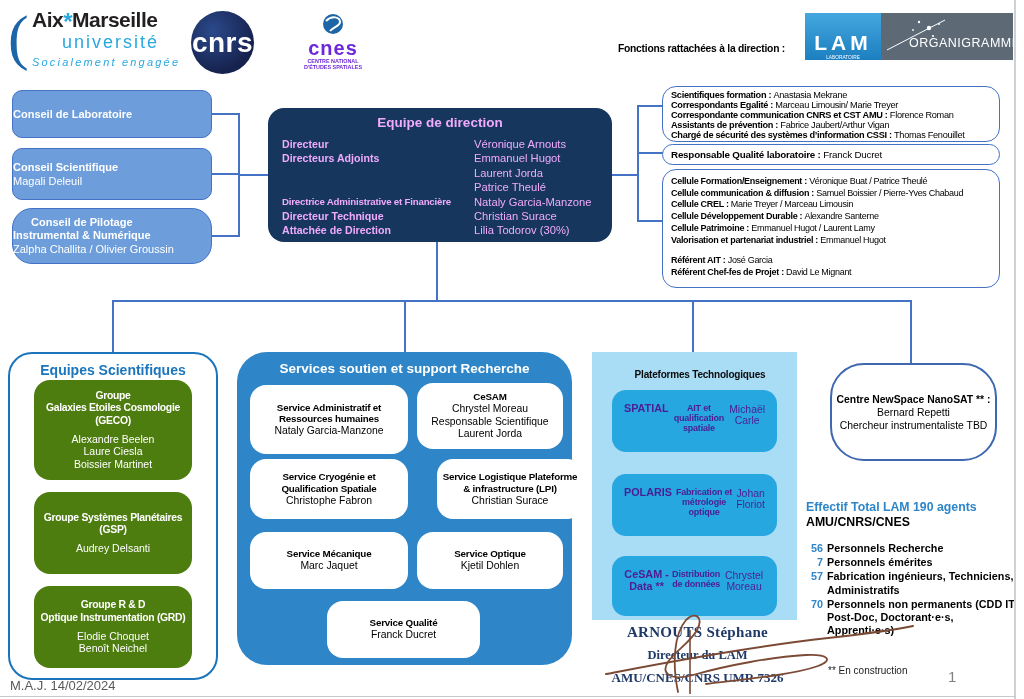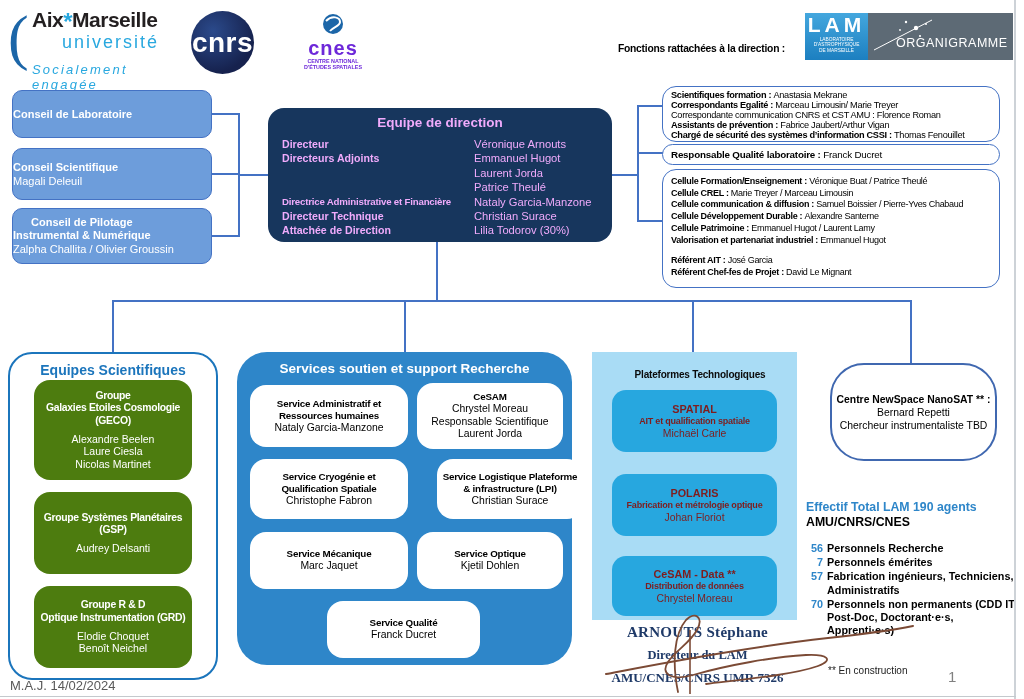--- a/index.html
+++ b/index.html
@@ -9,31 +9,31 @@
   
   .hline{position:absolute;height:1.6px;background:#4472C4;}
   .vline{position:absolute;width:1.6px;background:#4472C4;}
   
   .amu{left:8px;top:8px;width:178px;height:72px;}
   .amu-paren{position:absolute;left:0;top:-4px;font-family:"Liberation Serif",serif;font-size:62px;line-height:66px;color:#1C66A8;}
   .amu-text{margin-left:24px;}
   .amu-line1{font-size:21px;font-weight:bold;color:#231F20;letter-spacing:-0.5px;}
   .amu-star{color:#29A8DF;font-size:24px;vertical-align:-3px;font-weight:bold;}
   .amu-line2{font-size:18px;color:#29A8DF;letter-spacing:2px;margin-top:-4px;margin-left:30px;}
-  .amu-line3{font-size:13px;font-style:italic;color:#29A8DF;letter-spacing:2.2px;margin-top:9px;}
+  .amu-line3{font-size:11px;font-style:italic;color:#29A8DF;letter-spacing:2.2px;margin-top:3px;}
   .cnrs-logo{left:191px;top:11px;width:63px;height:63px;border-radius:50%;
     background:radial-gradient(circle at 35% 32%,#2B4A8B 0%,#16224E 70%);
     color:#fff;display:flex;align-items:center;justify-content:center;
     font-size:28px;font-weight:bold;letter-spacing:0.5px;}
   .cnes-logo{left:294px;top:13px;width:78px;text-align:center;color:#6d28d9;}
   .cnes-name{font-size:20px;font-weight:bold;letter-spacing:1px;line-height:18px;}
   .cnes-caption{font-size:5.4px;font-weight:bold;white-space:pre-line;line-height:6px;margin-top:1px;}
   .fonctions-label{left:618px;top:43px;font-weight:bold;font-size:10.3px;letter-spacing:-0.25px;color:#000;}
   .lam-banner{left:805px;top:13px;width:208px;height:47px;display:flex;}
-  .lam-blue{width:63px;background:linear-gradient(180deg,#44A7DE 0%,#1C7FC0 100%);color:#fff;text-align:center;box-sizing:border-box;padding-top:0;}
+  .lam-blue{width:76px;background:linear-gradient(180deg,#44A7DE 0%,#1C7FC0 100%);color:#fff;text-align:center;box-sizing:border-box;padding-top:18px;}
   .lam-acronym{font-size:21px;letter-spacing:4px;font-weight:bold;line-height:24px;}
   .lam-caption{font-size:4.8px;line-height:5.4px;white-space:pre-line;}
   .lam-slate{flex:1;background:#5D6A75;color:#fff;position:relative;}
   .lam-organigramme{position:absolute;left:28px;top:23px;font-size:12.5px;letter-spacing:0.5px;}
   
   .conseil{position:absolute;left:12px;width:200px;background:#6D9DDB;border:1.6px solid #4472C4;border-radius:10px;
     color:#fff;display:flex;flex-direction:column;justify-content:center;align-items:flex-start;text-align:center;
     font-size:11px;line-height:13px;box-sizing:border-box;}
   .conseil .t{font-weight:bold;white-space:pre-line;}
   .conseil .n{white-space:pre-line;margin-top:1px;}
@@ -43,21 +43,21 @@
   .direction .rows{margin-top:7px;padding:0 14px;font-size:11.2px;line-height:14.4px;}
   .direction .row{display:flex;}
   .direction .role{width:192px;flex:none;font-weight:bold;font-size:10.6px;white-space:nowrap;}
   .direction .row:nth-child(5) .role{font-size:9.7px;letter-spacing:-0.2px;}
   
   .fn-box{position:absolute;left:662px;width:338px;background:#fff;border:1.6px solid #4472C4;border-radius:14px;
     color:#000;box-sizing:border-box;padding:4px 8px;}
   .fn-box .ln{white-space:nowrap;}
   .lbl{font-weight:bold;}
   .lbl::after{content:" : ";}
-  .plain .lbl{font-weight:normal;}
+  .plain .lbl{font-weight:bold;}
   .fn1{top:86px;height:56px;font-size:9.2px;line-height:9.9px;letter-spacing:-0.3px;}
   .fn2{top:144px;height:21px;border-radius:11px;display:flex;align-items:center;font-size:9.8px;letter-spacing:-0.2px;}
   .fn3{top:169px;height:119px;font-size:9px;line-height:11.7px;letter-spacing:-0.3px;padding-top:6px;}
   .fn3 .gap{height:9px;}
   
   .equipes{left:8px;top:352px;width:210px;height:328px;background:#fff;border:2.5px solid #1B75BC;border-radius:24px;box-sizing:border-box;}
   .equipes .head{color:#1B75BC;font-weight:bold;font-size:14px;text-align:center;margin-top:8px;}
   .group{position:absolute;left:34px;width:158px;background:#4d7c0f;border-radius:16px;color:#fff;text-align:center;
     display:flex;flex-direction:column;justify-content:center;font-size:10.5px;line-height:12.6px;padding:4px;box-sizing:border-box;}
   .group .t{font-weight:bold;white-space:pre-line;font-size:10.4px;letter-spacing:-0.3px;}
@@ -65,22 +65,22 @@
   
   .services{left:237px;top:352px;width:335px;height:313px;background:#2E86C9;border-radius:30px;}
   .services .head{color:#fff;font-weight:bold;font-size:13.5px;text-align:center;margin-top:9px;}
   .svc{position:absolute;background:#fff;border-radius:16px;display:flex;flex-direction:column;justify-content:center;
     text-align:center;color:#000;font-size:10.4px;line-height:12.4px;padding:3px 4px;box-sizing:border-box;overflow:hidden;}
   .svc .t{font-weight:bold;white-space:pre-line;font-size:9.8px;letter-spacing:-0.2px;line-height:11.8px;}
   .svc .n{white-space:pre-line;}
   
   .plateformes{left:592px;top:352px;width:205px;height:268px;background:#A9DCF5;}
   .plateformes .head{font-weight:bold;font-size:10px;color:#0b0b0b;text-align:center;margin-top:17px;letter-spacing:-0.2px;padding-left:11px;}
-  .plat{position:absolute;left:612px;width:165px;background:#27A7DF;border-radius:14px;color:#7f1d1d;text-align:center;
-    display:flex;flex-direction:column;justify-content:center;padding:4px;box-sizing:border-box;}
+  .plat{position:absolute;left:612px;width:165px;background:#27A7DF;border-radius:14px;color:#4c1d95;text-align:center;
+    display:flex;justify-content:center;padding:12px;box-sizing:border-box;}
   .plat .t{font-weight:bold;font-size:10.8px;}
   .plat .s{font-weight:bold;font-size:9px;letter-spacing:-0.2px;margin-top:1px;}
   .plat .n{font-size:10.4px;margin-top:2px;}
   
   .nanosat{left:830px;top:363px;width:167px;height:98px;background:#fff;border:2px solid #4068B0;border-radius:34px;
     display:flex;flex-direction:column;justify-content:center;text-align:center;font-size:10.4px;line-height:13px;color:#000;box-sizing:border-box;}
   .nanosat .t{font-weight:bold;}
   .nanosat .b{white-space:pre-line;}
   
   .effectif{left:806px;top:500px;width:213px;color:#000;}
@@ -168,21 +168,21 @@
     </div>
   </div>
 
   <div class="conseil" style="top:90px;height:48px;">
     <div class="t">Conseil de Laboratoire</div>
   </div>
   <div class="conseil" style="top:148px;height:52px;">
     <div class="t">Conseil Scientifique</div>
     <div class="n">Magali Deleuil</div>
   </div>
-  <div class="conseil" style="top:208px;height:56px;">
+  <div class="conseil" style="top:208px;height:56px;border-radius:20px;">
     <div class="t">Conseil de Pilotage
 Instrumental &amp; Numérique</div>
     <div class="n">Zalpha Challita / Olivier Groussin</div>
   </div>
 
   <div class="abs direction">
     <div class="title">Equipe de direction</div>
     <div class="rows">
       <div class="row">
           <span class="role">Directeur</span>
@@ -222,57 +222,57 @@
     <div class="ln"><span class="lbl">Assistants de prévention</span><span class="val">Fabrice Jaubert/Arthur Vigan</span></div>
     <div class="ln"><span class="lbl">Chargé de sécurité des systèmes d’information CSSI</span><span class="val">Thomas Fenouillet</span></div>
   </div>
 
   <div class="fn-box fn2">
     <div class="ln"><span class="lbl">Responsable Qualité laboratoire</span><span class="val">Franck Ducret</span></div>
   </div>
 
   <div class="fn-box fn3">
     <div class="ln"><span class="lbl">Cellule Formation/Enseignement</span><span class="val">Véronique Buat / Patrice Theulé</span></div>
+    <div class="ln"><span class="lbl">Cellule communication &amp; diffusion</span><span class="val">Samuel Boissier / Pierre-Yves Chabaud</span></div>
     <div class="ln"><span class="lbl">Cellule CREL</span><span class="val">Marie Treyer / Marceau Limousin</span></div>
-    <div class="ln"><span class="lbl">Cellule communication &amp; diffusion</span><span class="val">Samuel Boissier / Pierre-Yves Chabaud</span></div>
     <div class="ln"><span class="lbl">Cellule Développement Durable</span><span class="val">Alexandre Santerne</span></div>
     <div class="ln"><span class="lbl">Cellule Patrimoine</span><span class="val">Emmanuel Hugot / Laurent Lamy</span></div>
     <div class="ln"><span class="lbl">Valorisation et partenariat industriel</span><span class="val">Emmanuel Hugot</span></div>
     <div class="gap"></div>
     <div class="ln"><span class="lbl">Référent AIT</span><span class="val">José Garcia</span></div>
     <div class="ln"><span class="lbl">Référent Chef-fes de Projet</span><span class="val">David Le Mignant</span></div>
   </div>
 
   <div class="abs equipes">
     <div class="head">Equipes Scientifiques</div>
   </div>
   <div class="group" style="top:380px;height:100px;">
     <div class="t">Groupe
 Galaxies Etoiles Cosmologie
 (GECO)</div>
     <div class="n">Alexandre Beelen
 Laure Ciesla
-Nicolas Martinet</div>
+Boissier Martinet</div>
   </div>
   <div class="group" style="top:492px;height:82px;">
     <div class="t">Groupe Systèmes Planétaires
 (GSP)</div>
     <div class="n">Audrey Delsanti</div>
   </div>
   <div class="group" style="top:586px;height:82px;">
     <div class="t">Groupe R &amp; D
 Optique Instrumentation (GRD)</div>
     <div class="n">Elodie Choquet
 Benoît Neichel</div>
   </div>
 
   <div class="abs services">
     <div class="head">Services soutien et support Recherche</div>
   </div>
-  <div class="svc" style="left:250px;top:385px;width:158px;height:62px;">
+  <div class="svc" style="left:250px;top:385px;width:158px;height:69px;">
     <div class="t">Service Administratif et
 Ressources humaines</div>
     <div class="n">Nataly Garcia-Manzone</div>
   </div>
   <div class="svc" style="left:417px;top:383px;width:146px;height:66px;">
     <div class="t">CeSAM</div>
     <div class="n">Chrystel Moreau
 Responsable Scientifique
 Laurent Jorda</div>
   </div>

